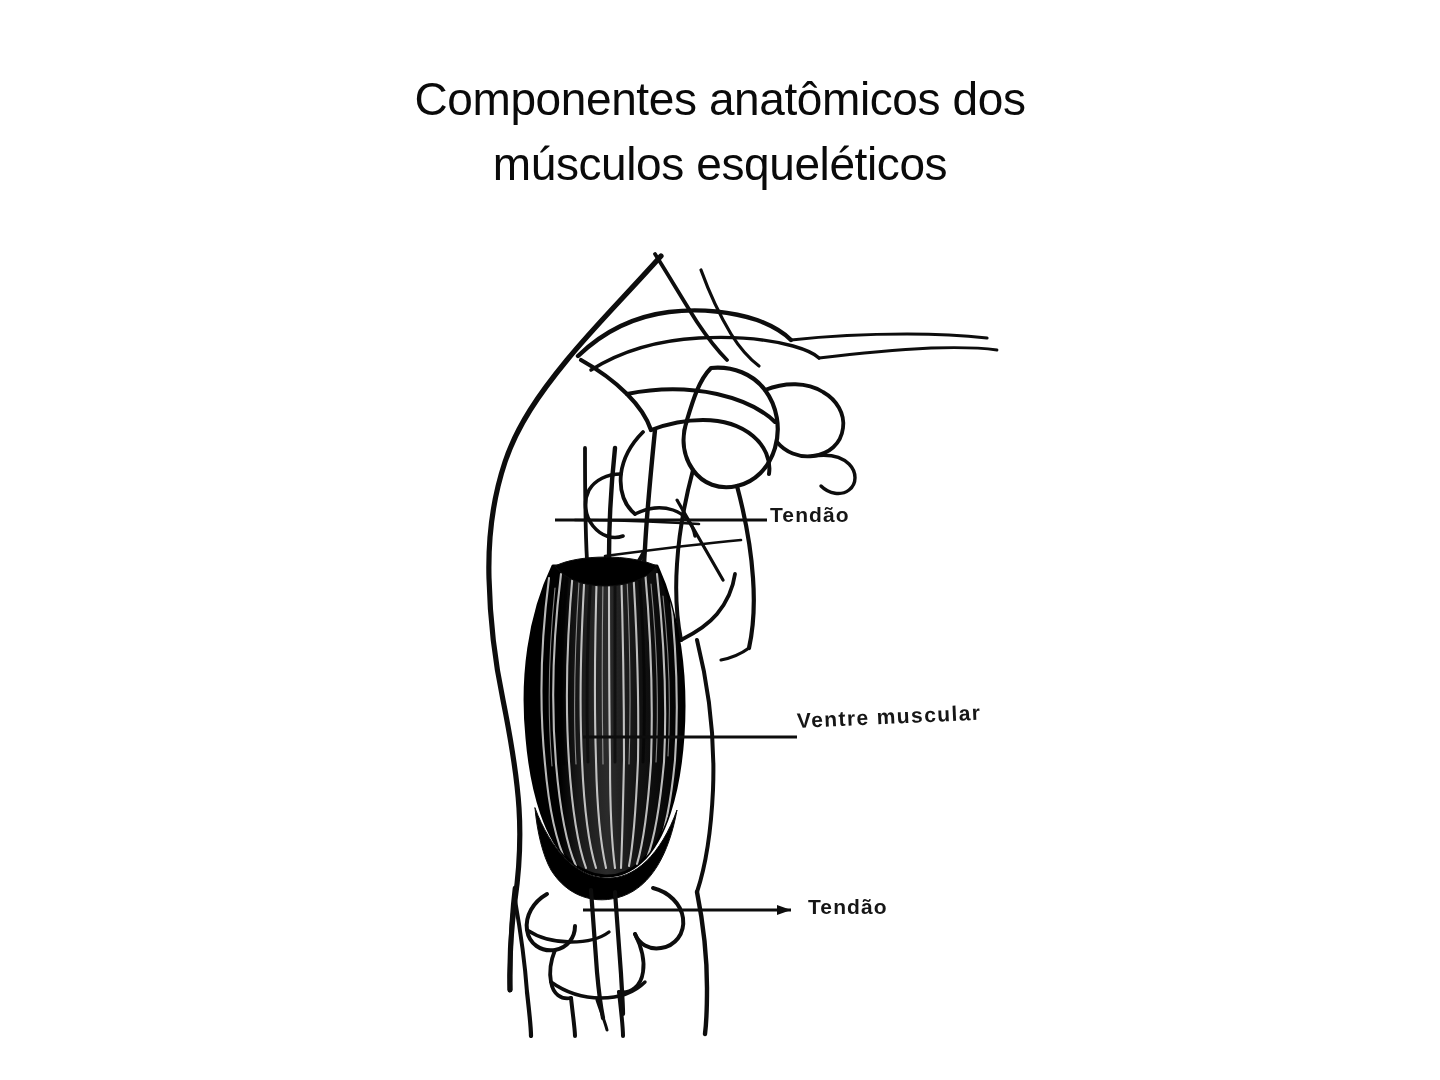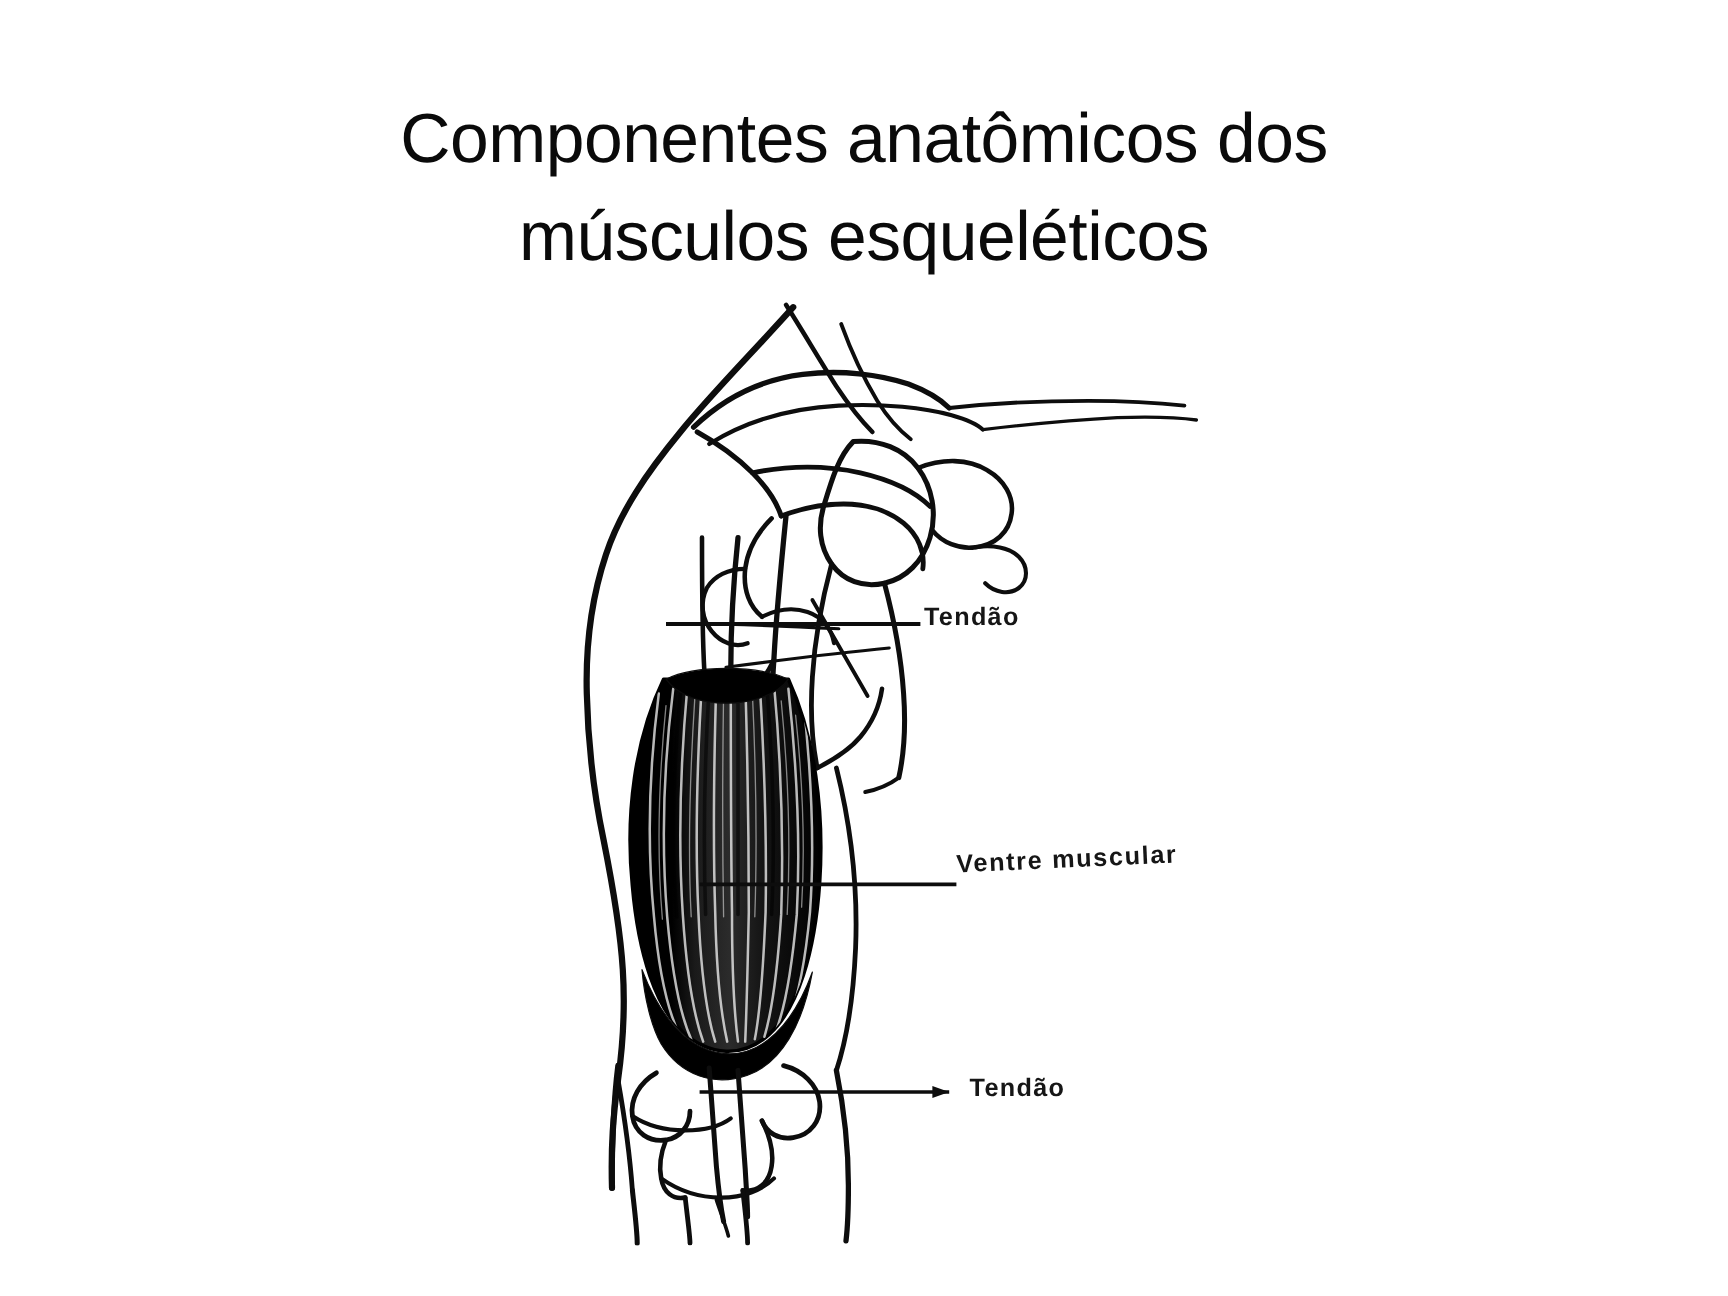--- a/index.html
+++ b/index.html
@@ -25,21 +25,21 @@
   }
 
   
   #slide-title {
     position: absolute;
     left: 60px;
     top: 36px;
     width: 1320px;
     text-align: center;
     font-family: "Liberation Sans", sans-serif;
-    font-size: 58px;
+    font-size: 46px;
     font-weight: 400;
     line-height: 1.42;
     letter-spacing: -0.4px;
     color: #0a0a0a;
     white-space: pre-line;
   }
 
   
   #figure-wrap {
     position: absolute;

